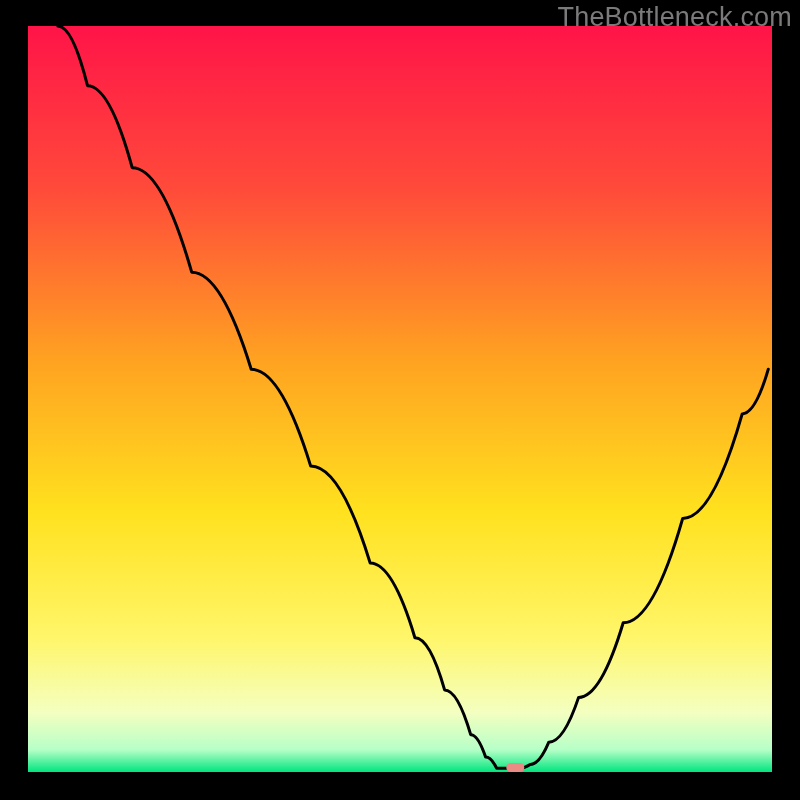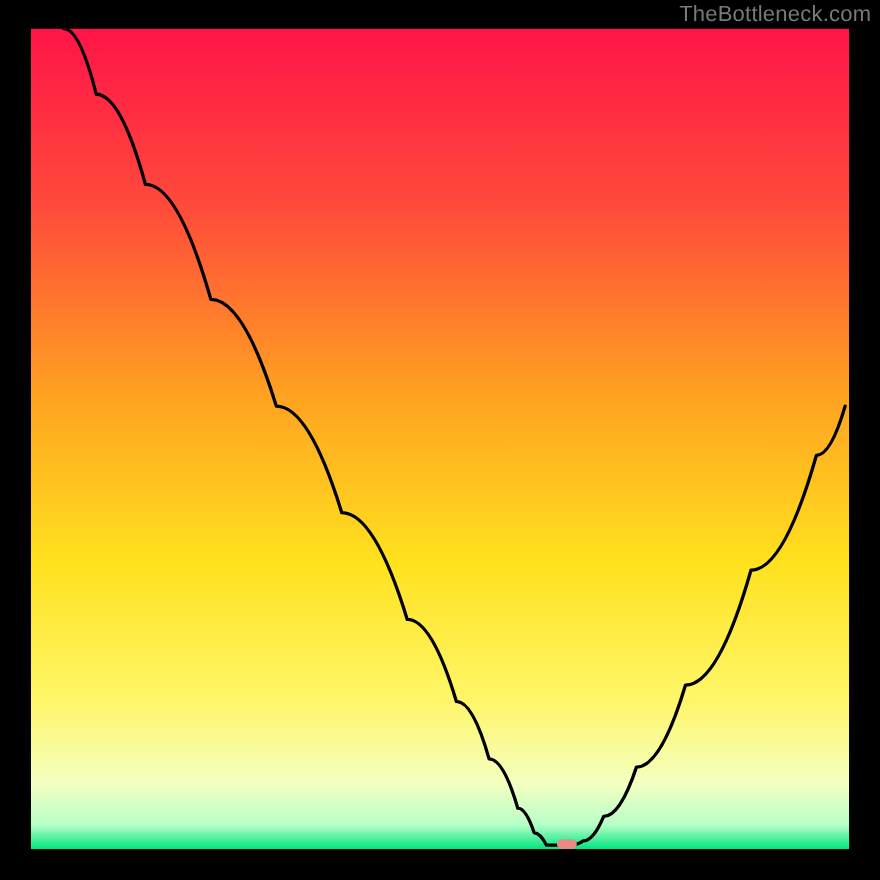--- a/index.html
+++ b/index.html
@@ -15,21 +15,21 @@
     position: relative;
     width: 800px;
     height: 800px;
     background: #000;
   }
   .watermark {
     position: absolute;
     top: 2px;
     right: 8px;
     color: #7a7a7a;
-    font-size: 20px;
+    font-size: 27px;
     font-weight: 500;
     letter-spacing: 0.2px;
     z-index: 50;
   }
   .plot-wrap {
     position: absolute;
     left: 28px;
     top: 26px;
     width: 744px;
     height: 746px;

